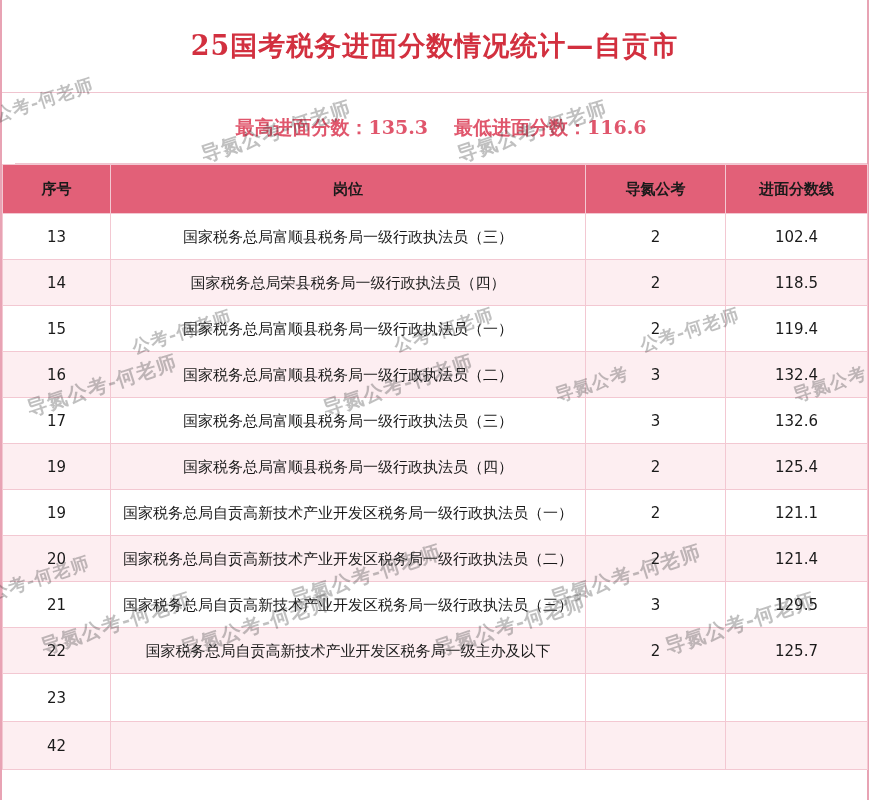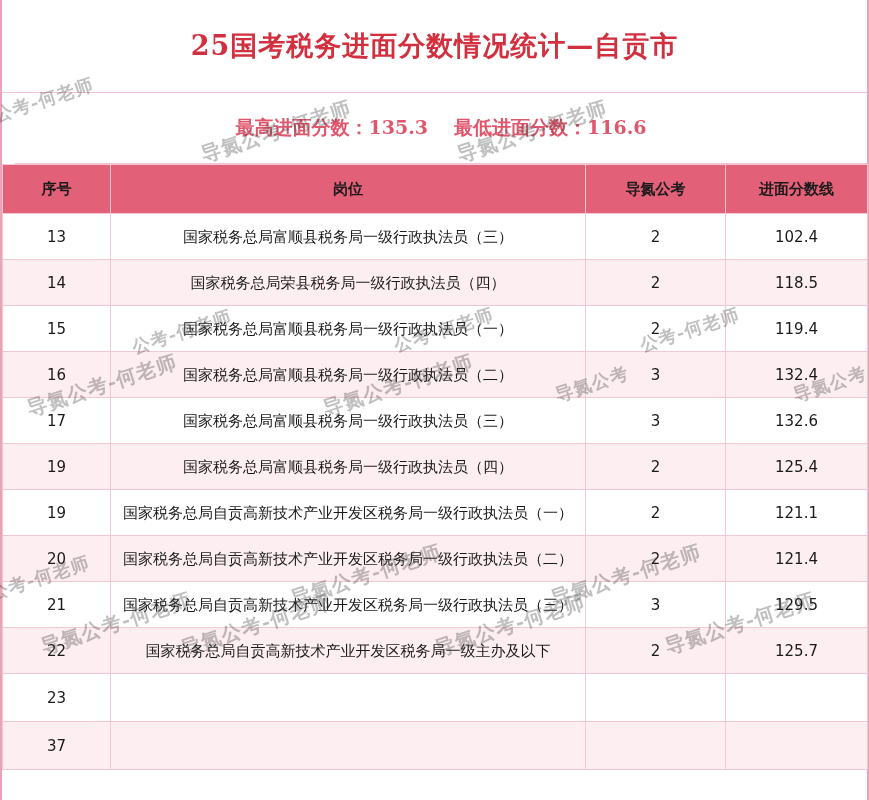--- a/index.html
+++ b/index.html
@@ -193,21 +193,21 @@
           <td class="num">2</td>
           <td class="score">125.7</td>
         </tr>
         <tr class="tall">
           <td class="seq">23</td>
           <td class="post"></td>
           <td class="num"></td>
           <td class="score"></td>
         </tr>
         <tr class="alt tall">
-          <td class="seq">37</td>
+          <td class="seq">42</td>
           <td class="post"></td>
           <td class="num"></td>
           <td class="score"></td>
         </tr>
       </tbody>
   </table>
 
   <div id="wm-layer">
       <div class="wm small" style="left: -10px; top: 88px;">公考-何老师</div>
       <div class="wm" style="left: 196px; top: 118px;">导氮公考-何老师</div>

